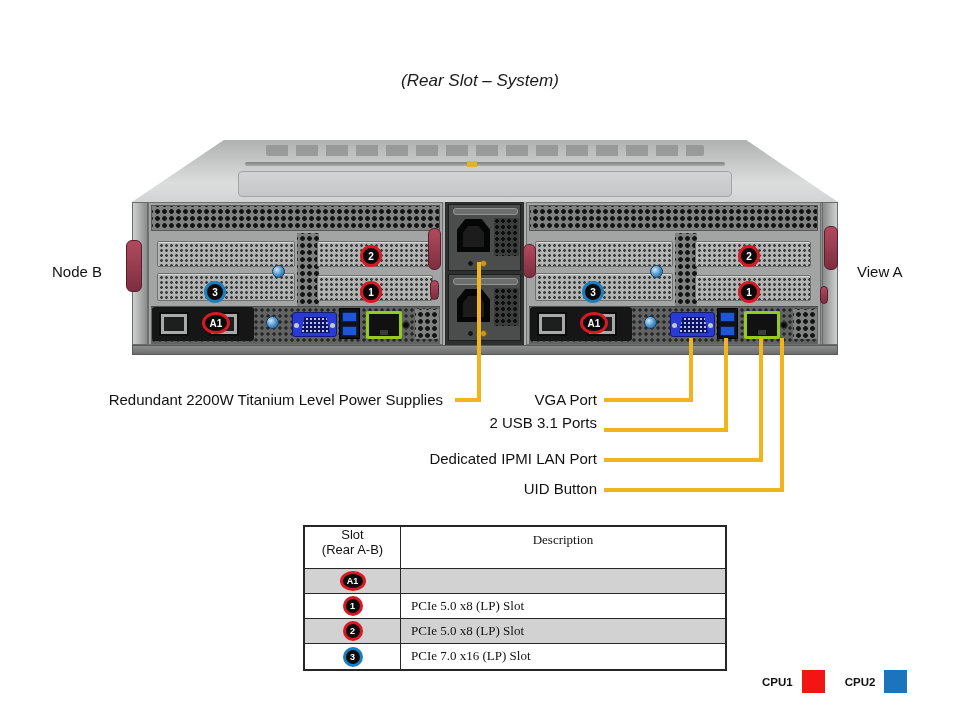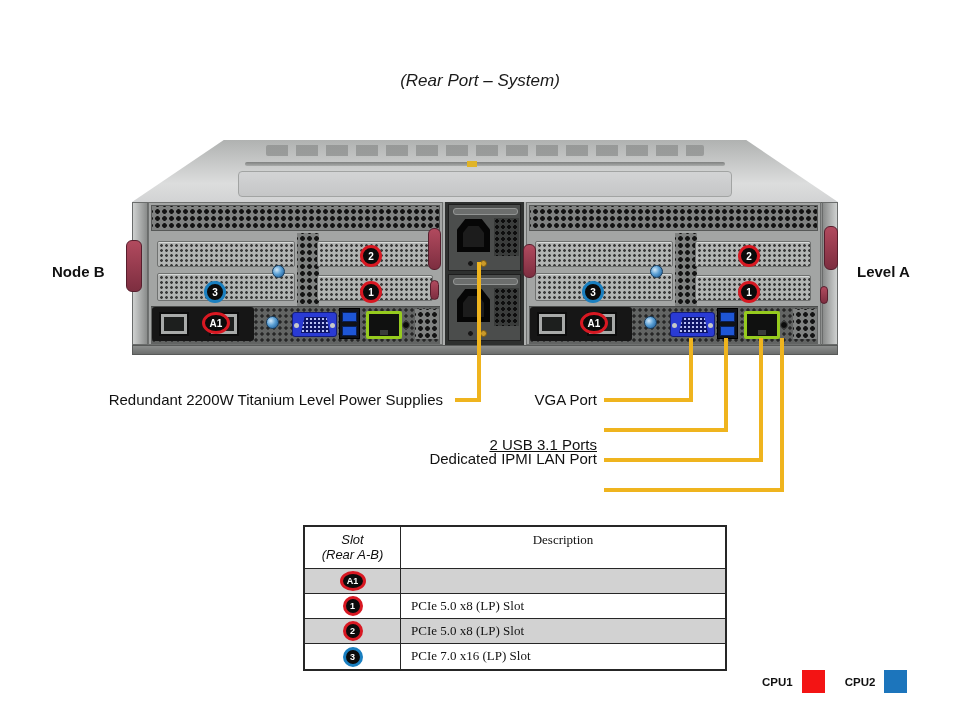--- a/index.html
+++ b/index.html
@@ -4,21 +4,21 @@
 <style>
   * { box-sizing: border-box; }
   body { margin:0; background:#fff; }
   .canvas { position:relative; width:960px; height:720px; background:#ffffff;
             font-family:"Liberation Sans", sans-serif; color:#111; overflow:hidden; }
   .abs { position:absolute; }
 
   
   .title { left:0; top:71px; width:960px; text-align:center; font-size:17px;
            font-style:italic; color:#1a1a1a; }
-  .node-label { top:263px; font-size:15px; color:#111;font-weight:bold; }
+  .node-label { top:263px; font-size:15px; color:#111; }
   .node-label.left  { left:52px; }
   .node-label.right { left:857px; }
   .callout-label { height:18px; font-size:15px; text-align:right; white-space:nowrap; color:#111; }
 
   
   .chassis { left:132px; top:140px; width:706px; height:215px; }
   .lid { left:0; top:0; width:706px; height:62px;
          clip-path: polygon(13% 0, 87% 0, 100% 100%, 0 100%);
          background: linear-gradient(180deg,#b0b2b1,#dcdddd 70%,#d2d3d4); }
   .lid-vent { left:19%; top:5px; width:62%; height:11px; border-radius:2px; opacity:.75;
@@ -115,45 +115,45 @@
   .cl { z-index:3; }
 
   
   .slot-table { left:303px; top:525px; width:424px; border:2px solid #262626; background:#fff; }
   .t-head { display:flex; height:42px; border-bottom:1px solid #262626; }
   .t-row  { display:flex; height:25px; border-bottom:1px solid #262626; }
   .t-row:last-child { border-bottom:none; }
   .c-slot { width:96px; border-right:1px solid #262626; display:flex; flex-direction:column;
             align-items:center; justify-content:flex-start; }
   .c-desc { flex:1;font-family:Liberation Serif, serif; }
-  .t-head .c-slot { padding-top:5px; font-size:13px; line-height:15px;font-style:italic; }
+  .t-head .c-slot { font-size:13px; line-height:15px; }
   .t-head .c-desc { padding-top:5px; text-align:center; font-size:13px; }
   .t-row .c-slot { justify-content:center; }
   .t-row .c-desc { font-size:13px; line-height:24px; padding-left:10px; }
   .t-row.shaded { background:#d2d2d2; }
   .badge-t { width:20px; height:20px; border-radius:50%; background:#0b0b0b; border:3px solid #d81822;
              color:#fff; font-weight:bold; font-size:9px; display:flex; align-items:center;
              justify-content:center; }
   .badge-t.wide { width:26px; }
 
   
   .legend { left:762px; top:670px; display:flex; align-items:center; }
   .legend-label { font-weight:bold; font-size:11.5px; color:#111; }
   .legend-swatch { width:23px; height:23px; margin-left:9px; }
   .legend-gap { width:20px; }
 </style>
 </head>
 <body>
 
 <div class="canvas">
 
-  <div class="abs title">(Rear Port – System)</div>
+  <div class="abs title">(Rear Slot – System)</div>
 
   <div class="abs node-label left">Node B</div>
-  <div class="abs node-label right">Level A</div>
+  <div class="abs node-label right">View A</div>
 
   <div class="abs chassis">
 
     <div class="abs lid">
       <div class="abs lid-vent"></div>
       <div class="abs lid-seam"></div>
       <div class="abs lid-sticker"></div>
       <div class="abs lid-recess"></div>
     </div>
 
@@ -257,22 +257,23 @@
   <div class="abs cl" style="left: 604px; top: 398px; width: 89px; height: 4px; background-color: rgb(239, 180, 30);"></div>
   <div class="abs cl" style="left: 724px; top: 338px; width: 4px; height: 94px; background-color: rgb(239, 180, 30);"></div>
   <div class="abs cl" style="left: 604px; top: 428px; width: 124px; height: 4px; background-color: rgb(239, 180, 30);"></div>
   <div class="abs cl" style="left: 759px; top: 338px; width: 4px; height: 124px; background-color: rgb(239, 180, 30);"></div>
   <div class="abs cl" style="left: 604px; top: 458px; width: 159px; height: 4px; background-color: rgb(239, 180, 30);"></div>
   <div class="abs cl" style="left: 780px; top: 338px; width: 4px; height: 154px; background-color: rgb(239, 180, 30);"></div>
   <div class="abs cl" style="left: 604px; top: 488px; width: 180px; height: 4px; background-color: rgb(239, 180, 30);"></div>
 
   <div class="abs callout-label" style="left:100px; top:391px; width:343px;">Redundant 2200W Titanium Level Power Supplies</div>
   <div class="abs callout-label" style="left:447px; top:391px; width:150px;">VGA Port</div>
-  <div class="abs callout-label" style="left:420px; top:436px; width:177px;text-decoration:underline;">2 USB 3.1 Ports</div>
+  <div class="abs callout-label" style="left:420px; top:414px; width:177px;">2 USB 3.1 Ports</div>
   <div class="abs callout-label" style="left:380px; top:450px; width:217px;">Dedicated IPMI LAN Port</div>
+  <div class="abs callout-label" style="left:420px; top:480px; width:177px;">UID Button</div>
 
   <div class="abs slot-table">
     <div class="t-head">
       <div class="c-slot">
         <div>Slot</div>
         <div>(Rear A-B)</div>
       </div>
       <div class="c-desc">Description</div>
     </div>
     <div class="t-row shaded">

